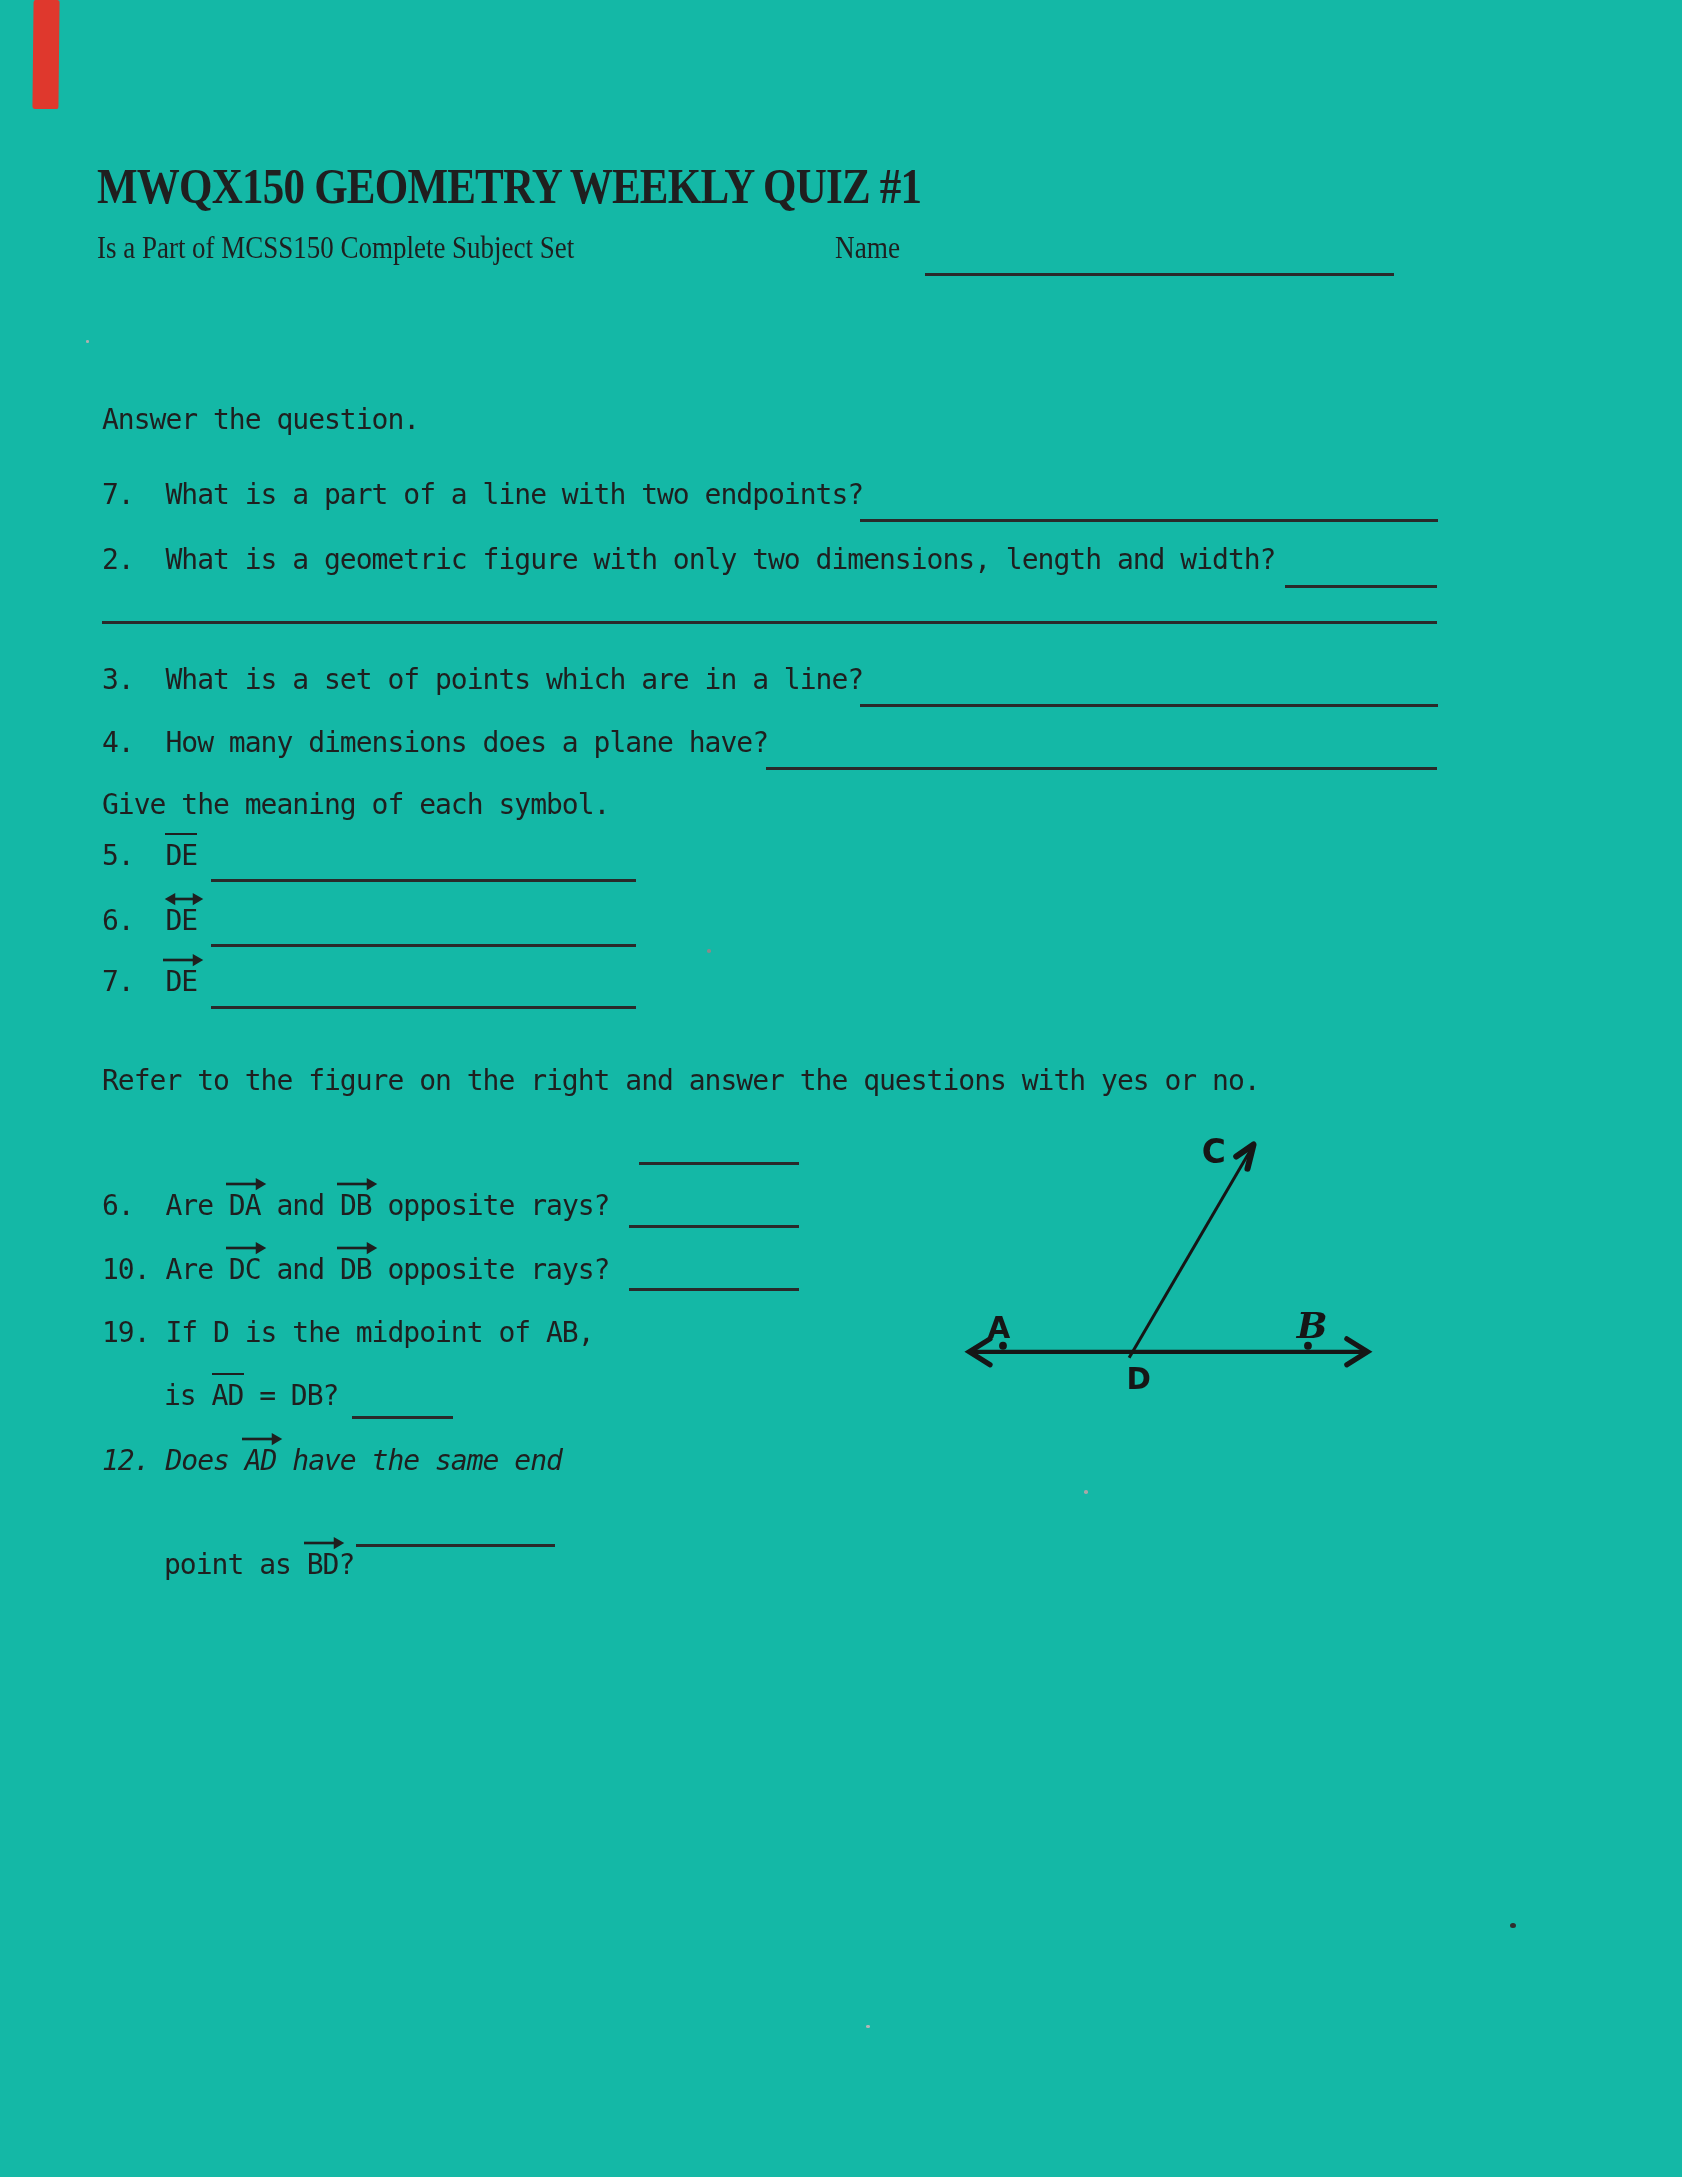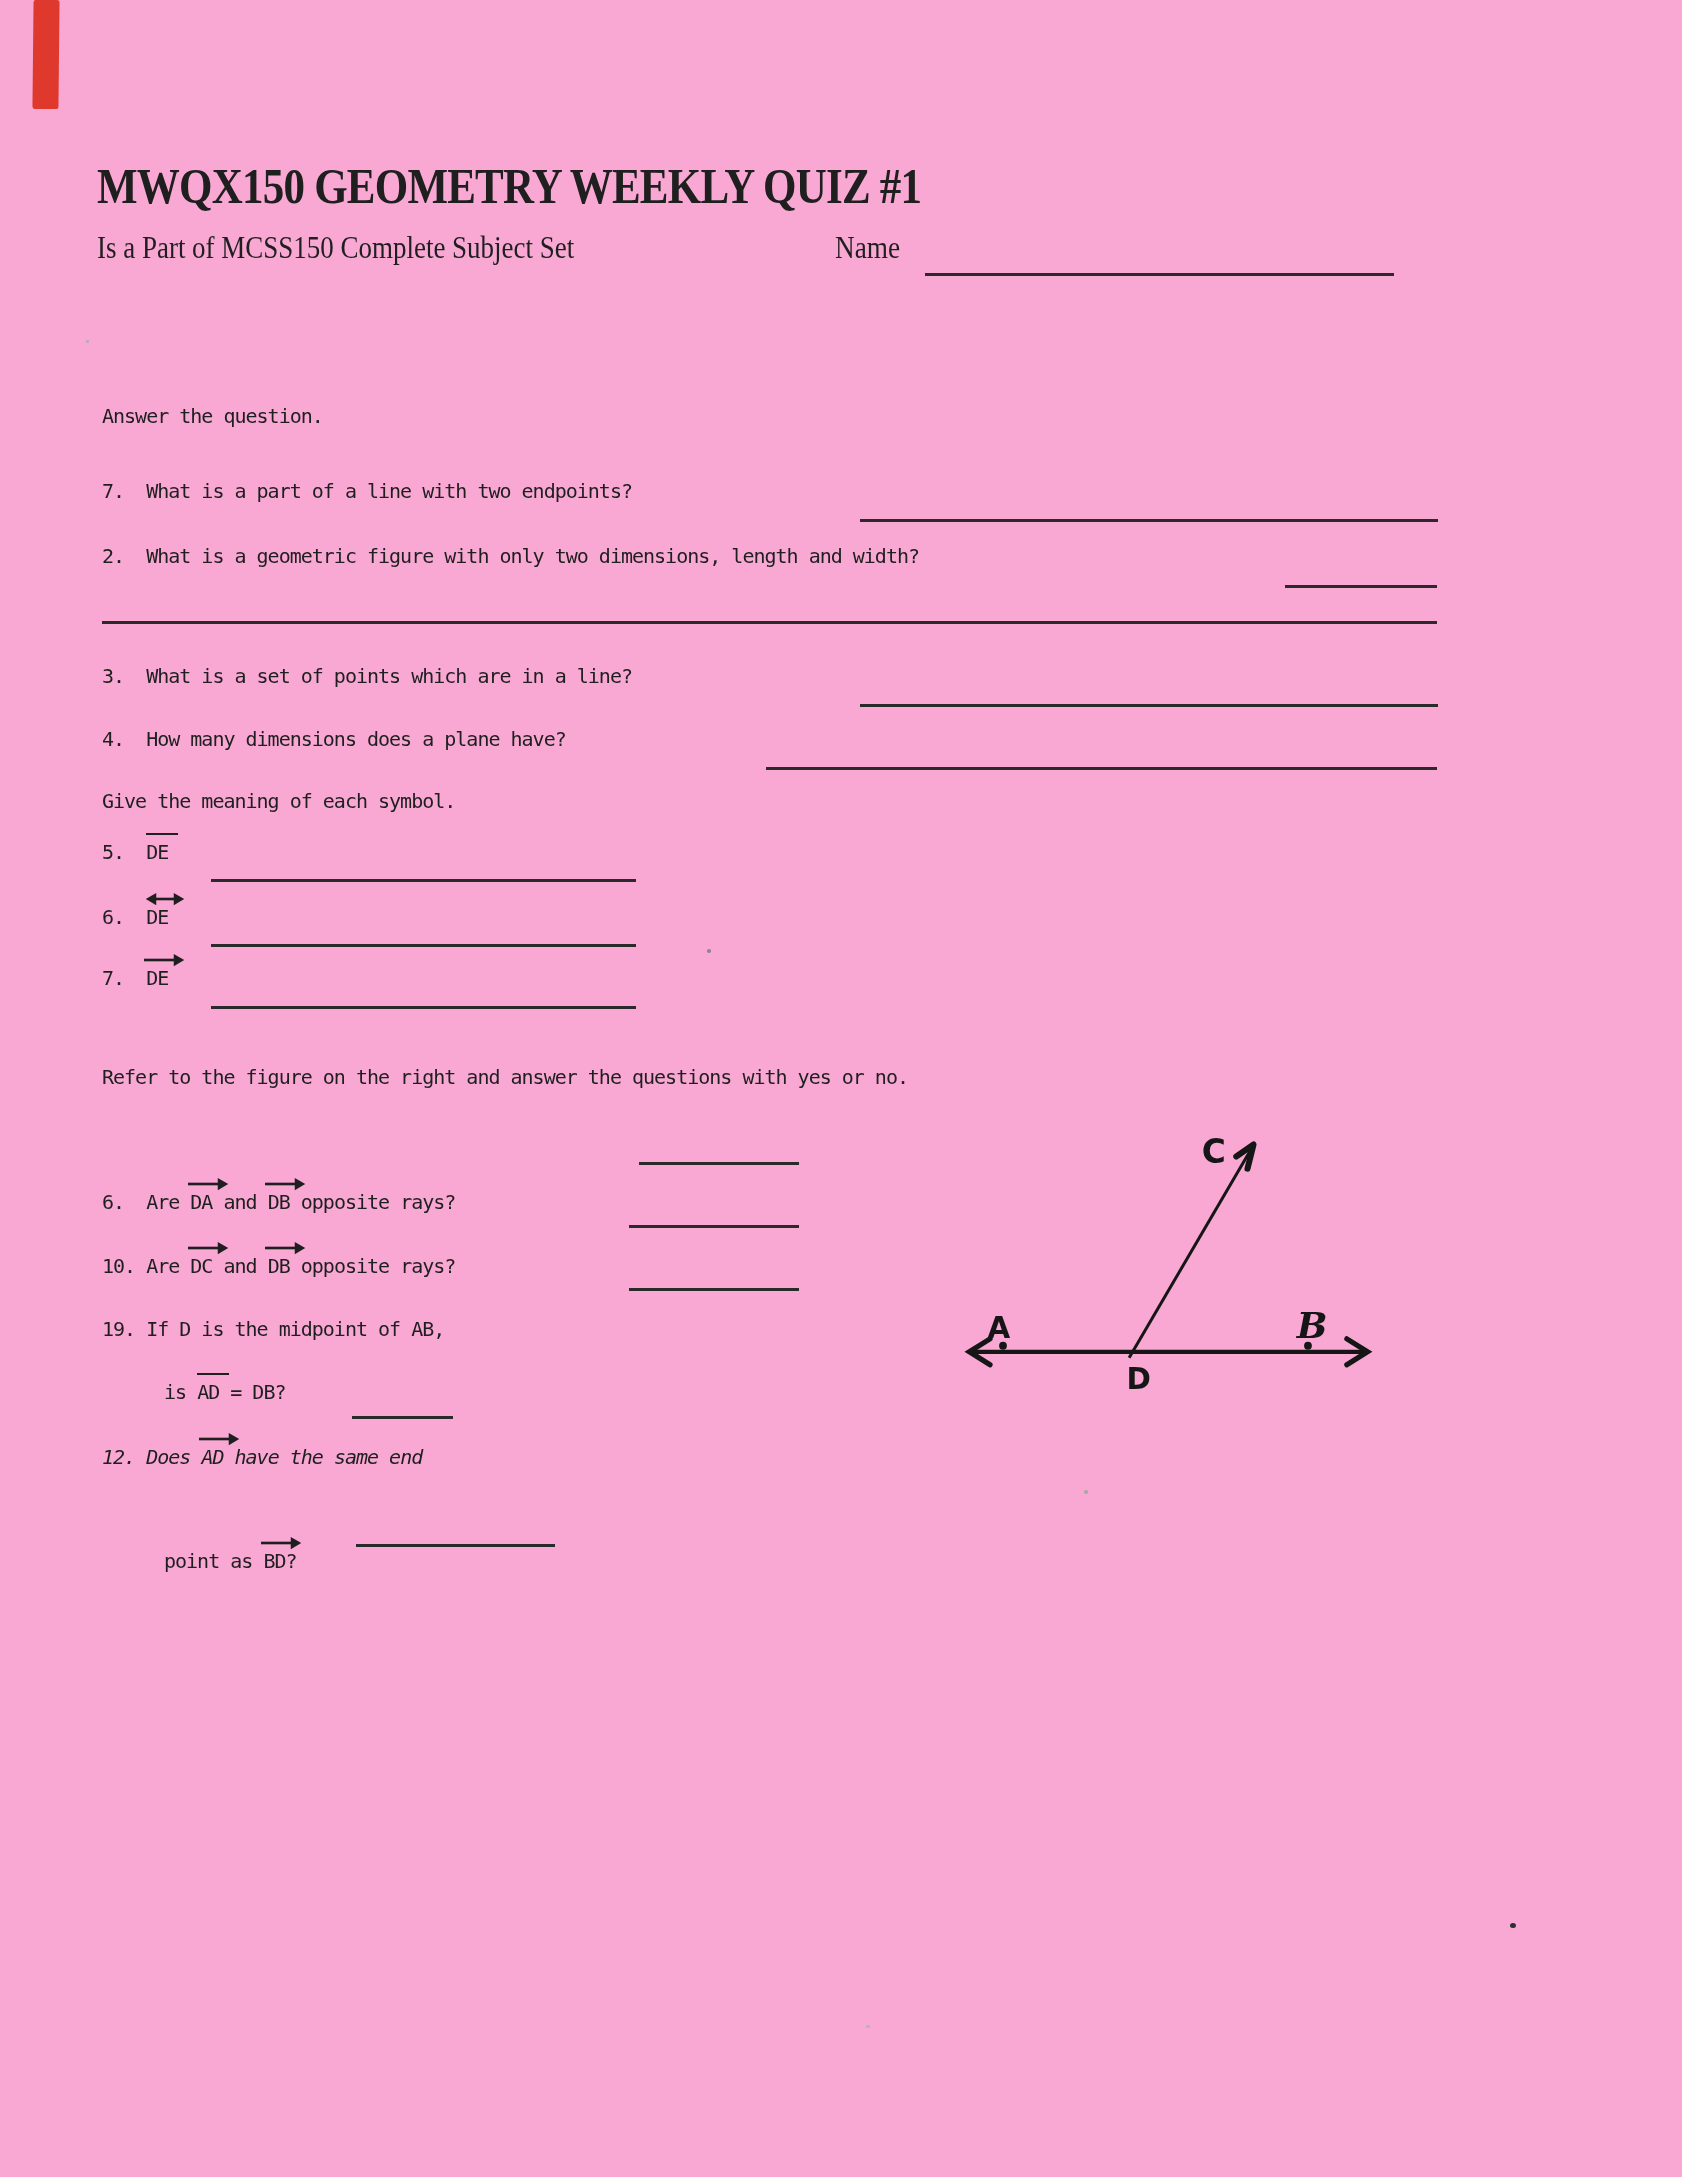--- a/index.html
+++ b/index.html
@@ -1,18 +1,18 @@
 <!DOCTYPE html>
 <html style="font-size:14px"><head>
 <meta charset="utf-8">
 <style>
   html,body { margin:0; padding:0; background:#e8e8e8; }
   #page {
     position:relative; width:1683px; height:2177px;
-    background:#f9a8d4; overflow:hidden;
+    background:#14b8a6; overflow:hidden;
     font-family:"DejaVu Sans Mono", monospace;
     color:#1f1f1f;
   }
   
   .red-mark {
     position:absolute; left:33px; top:0; width:26px; height:109px;
     background:#df382d; border-radius:2.6px; transform:rotate(.6deg);
   }
   
   .title {
@@ -27,21 +27,21 @@
     transform:scaleX(.87); transform-origin:left top; white-space:pre;
   }
   .name-label {
     position:absolute; left:835px; top:232px;
     font-family:"Liberation Serif", serif; font-size:31px; line-height:1;
     transform:scaleX(.88); transform-origin:left top;
   }
   
   .line {
     position:absolute; left:102px;
-    font-size:20px; line-height:1; letter-spacing:-1px;
+    font-size:28px; line-height:1; letter-spacing:-1px;
     white-space:pre; color:#1f1f1f;
   }
   .indent2 { left:164px; }
   
   .ans { position:absolute; height:2.6px; background:#2a2a2a; }
   
   .sym { position:relative; display:inline-block; }
   .obar::before {
     content:""; position:absolute; left:0; top:-9.5px; width:32px; height:2.6px;
     background:#1f1f1f;

